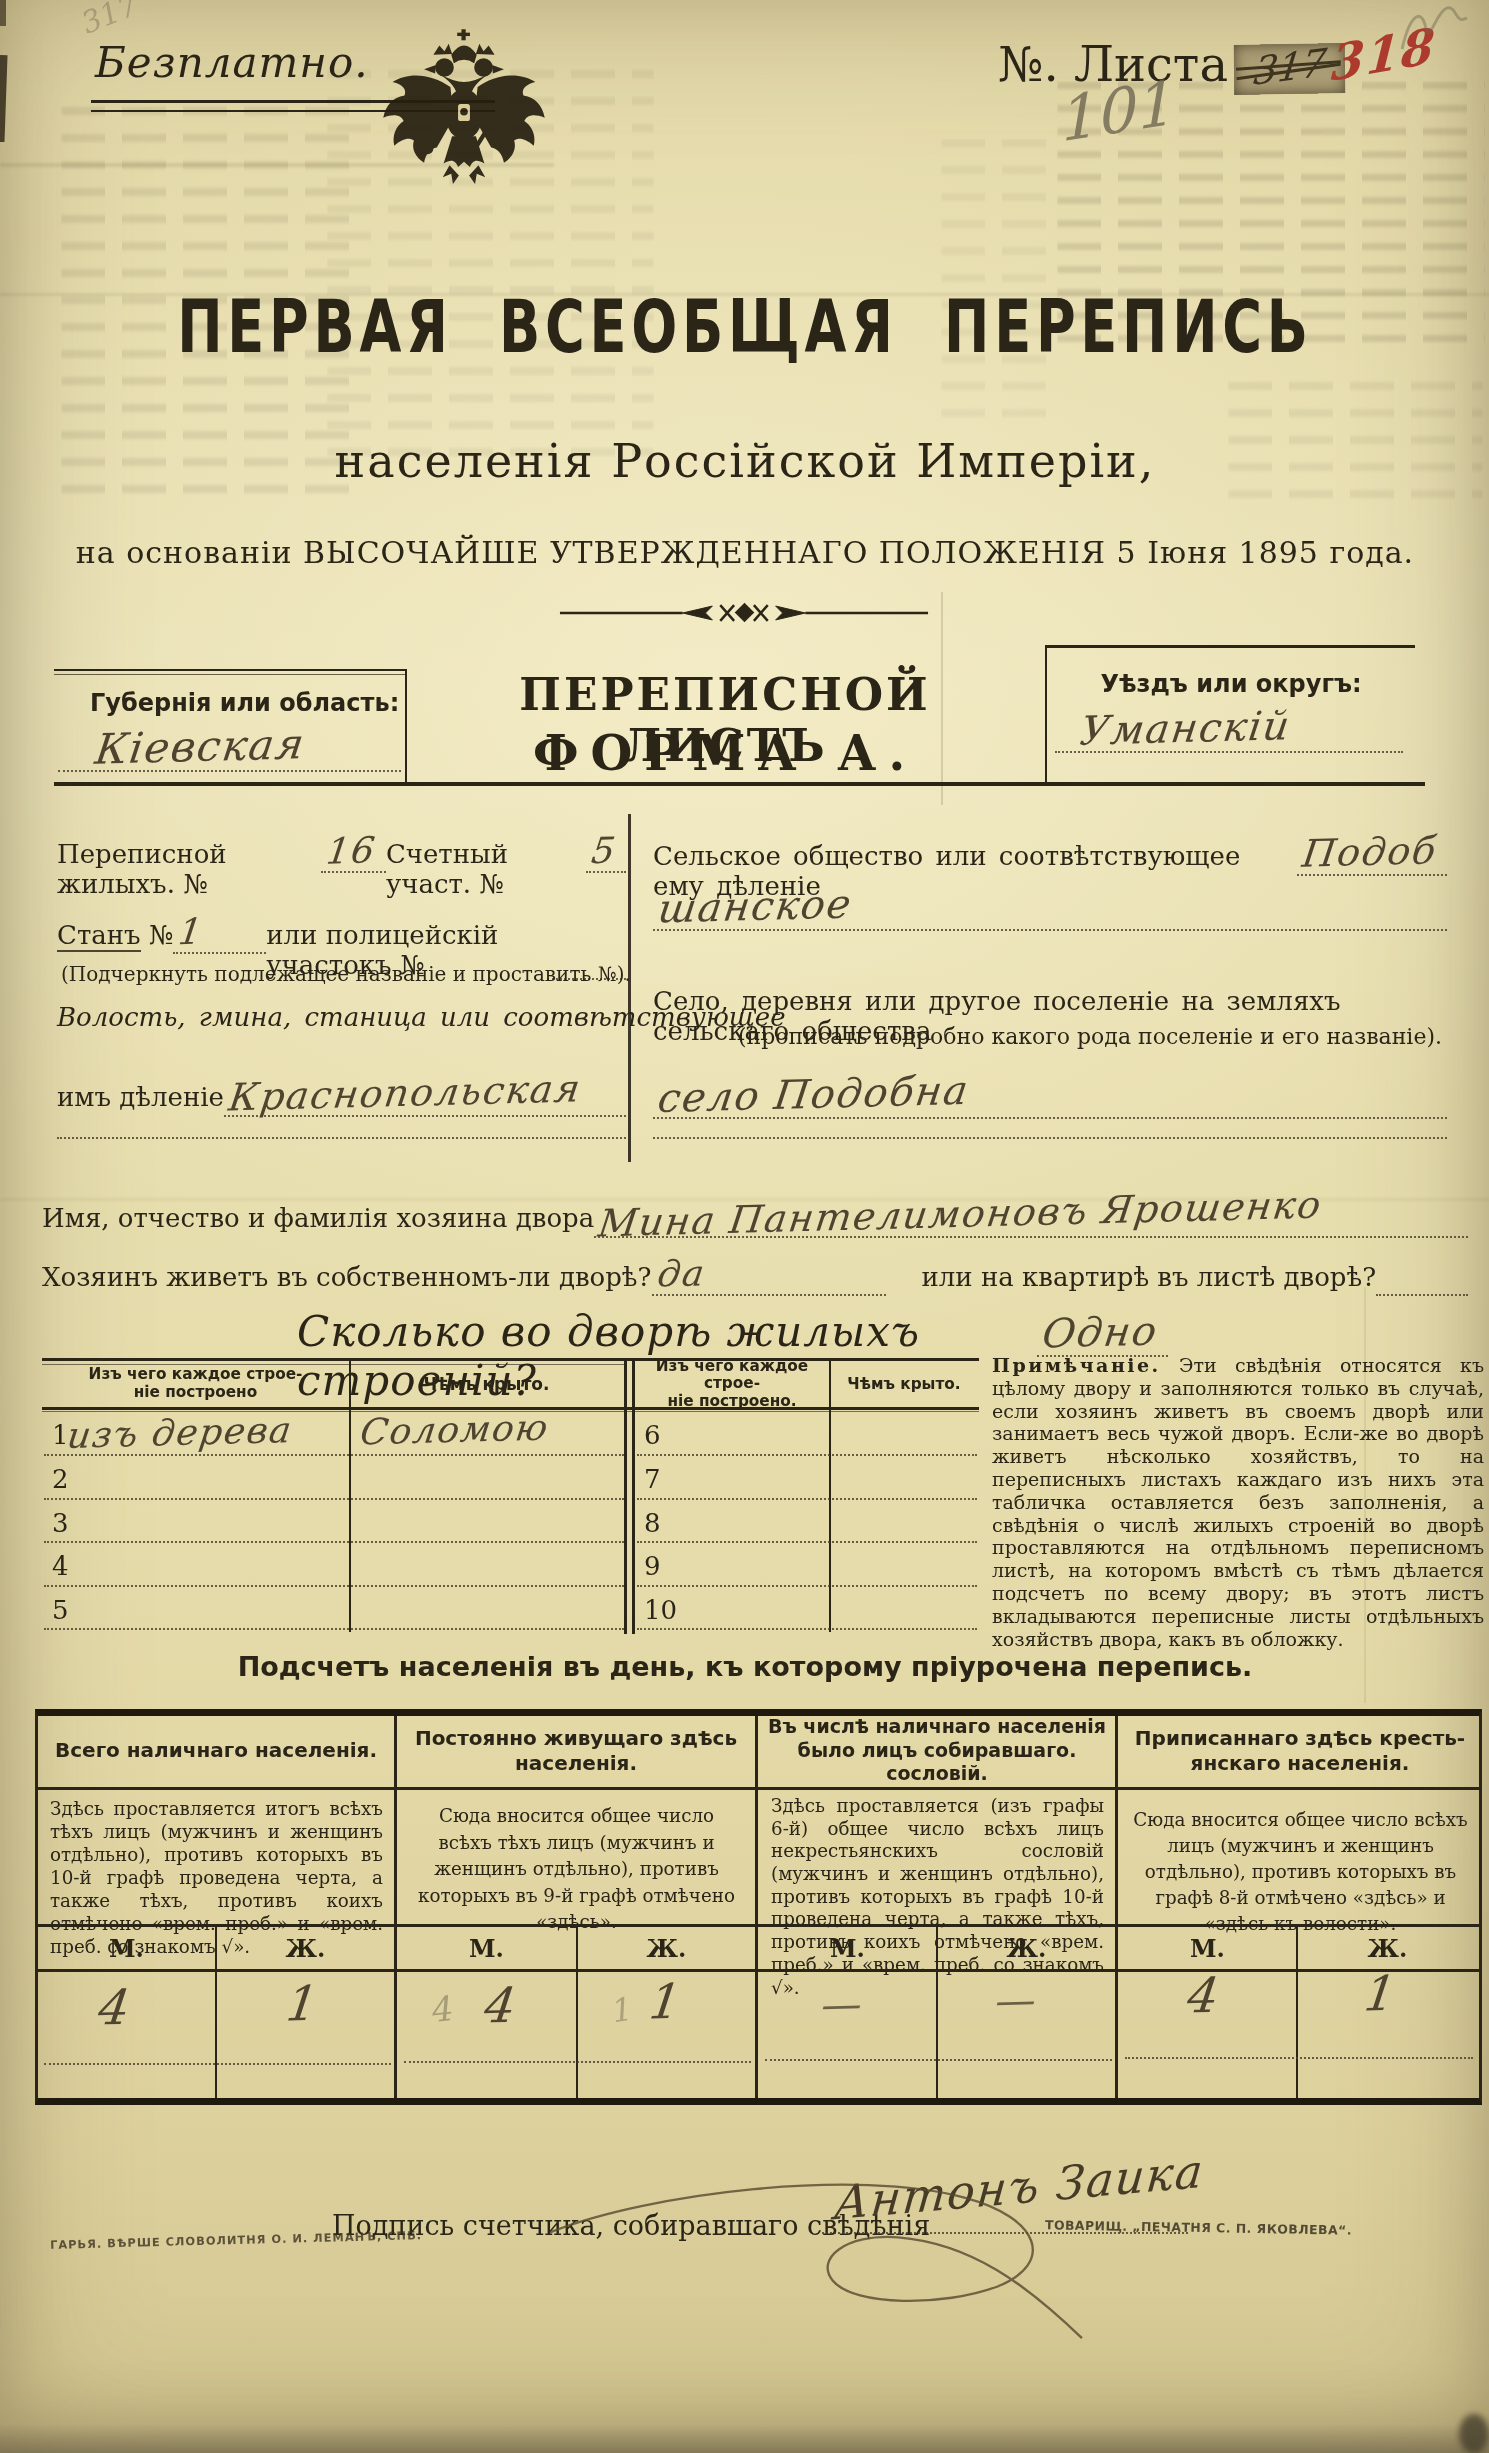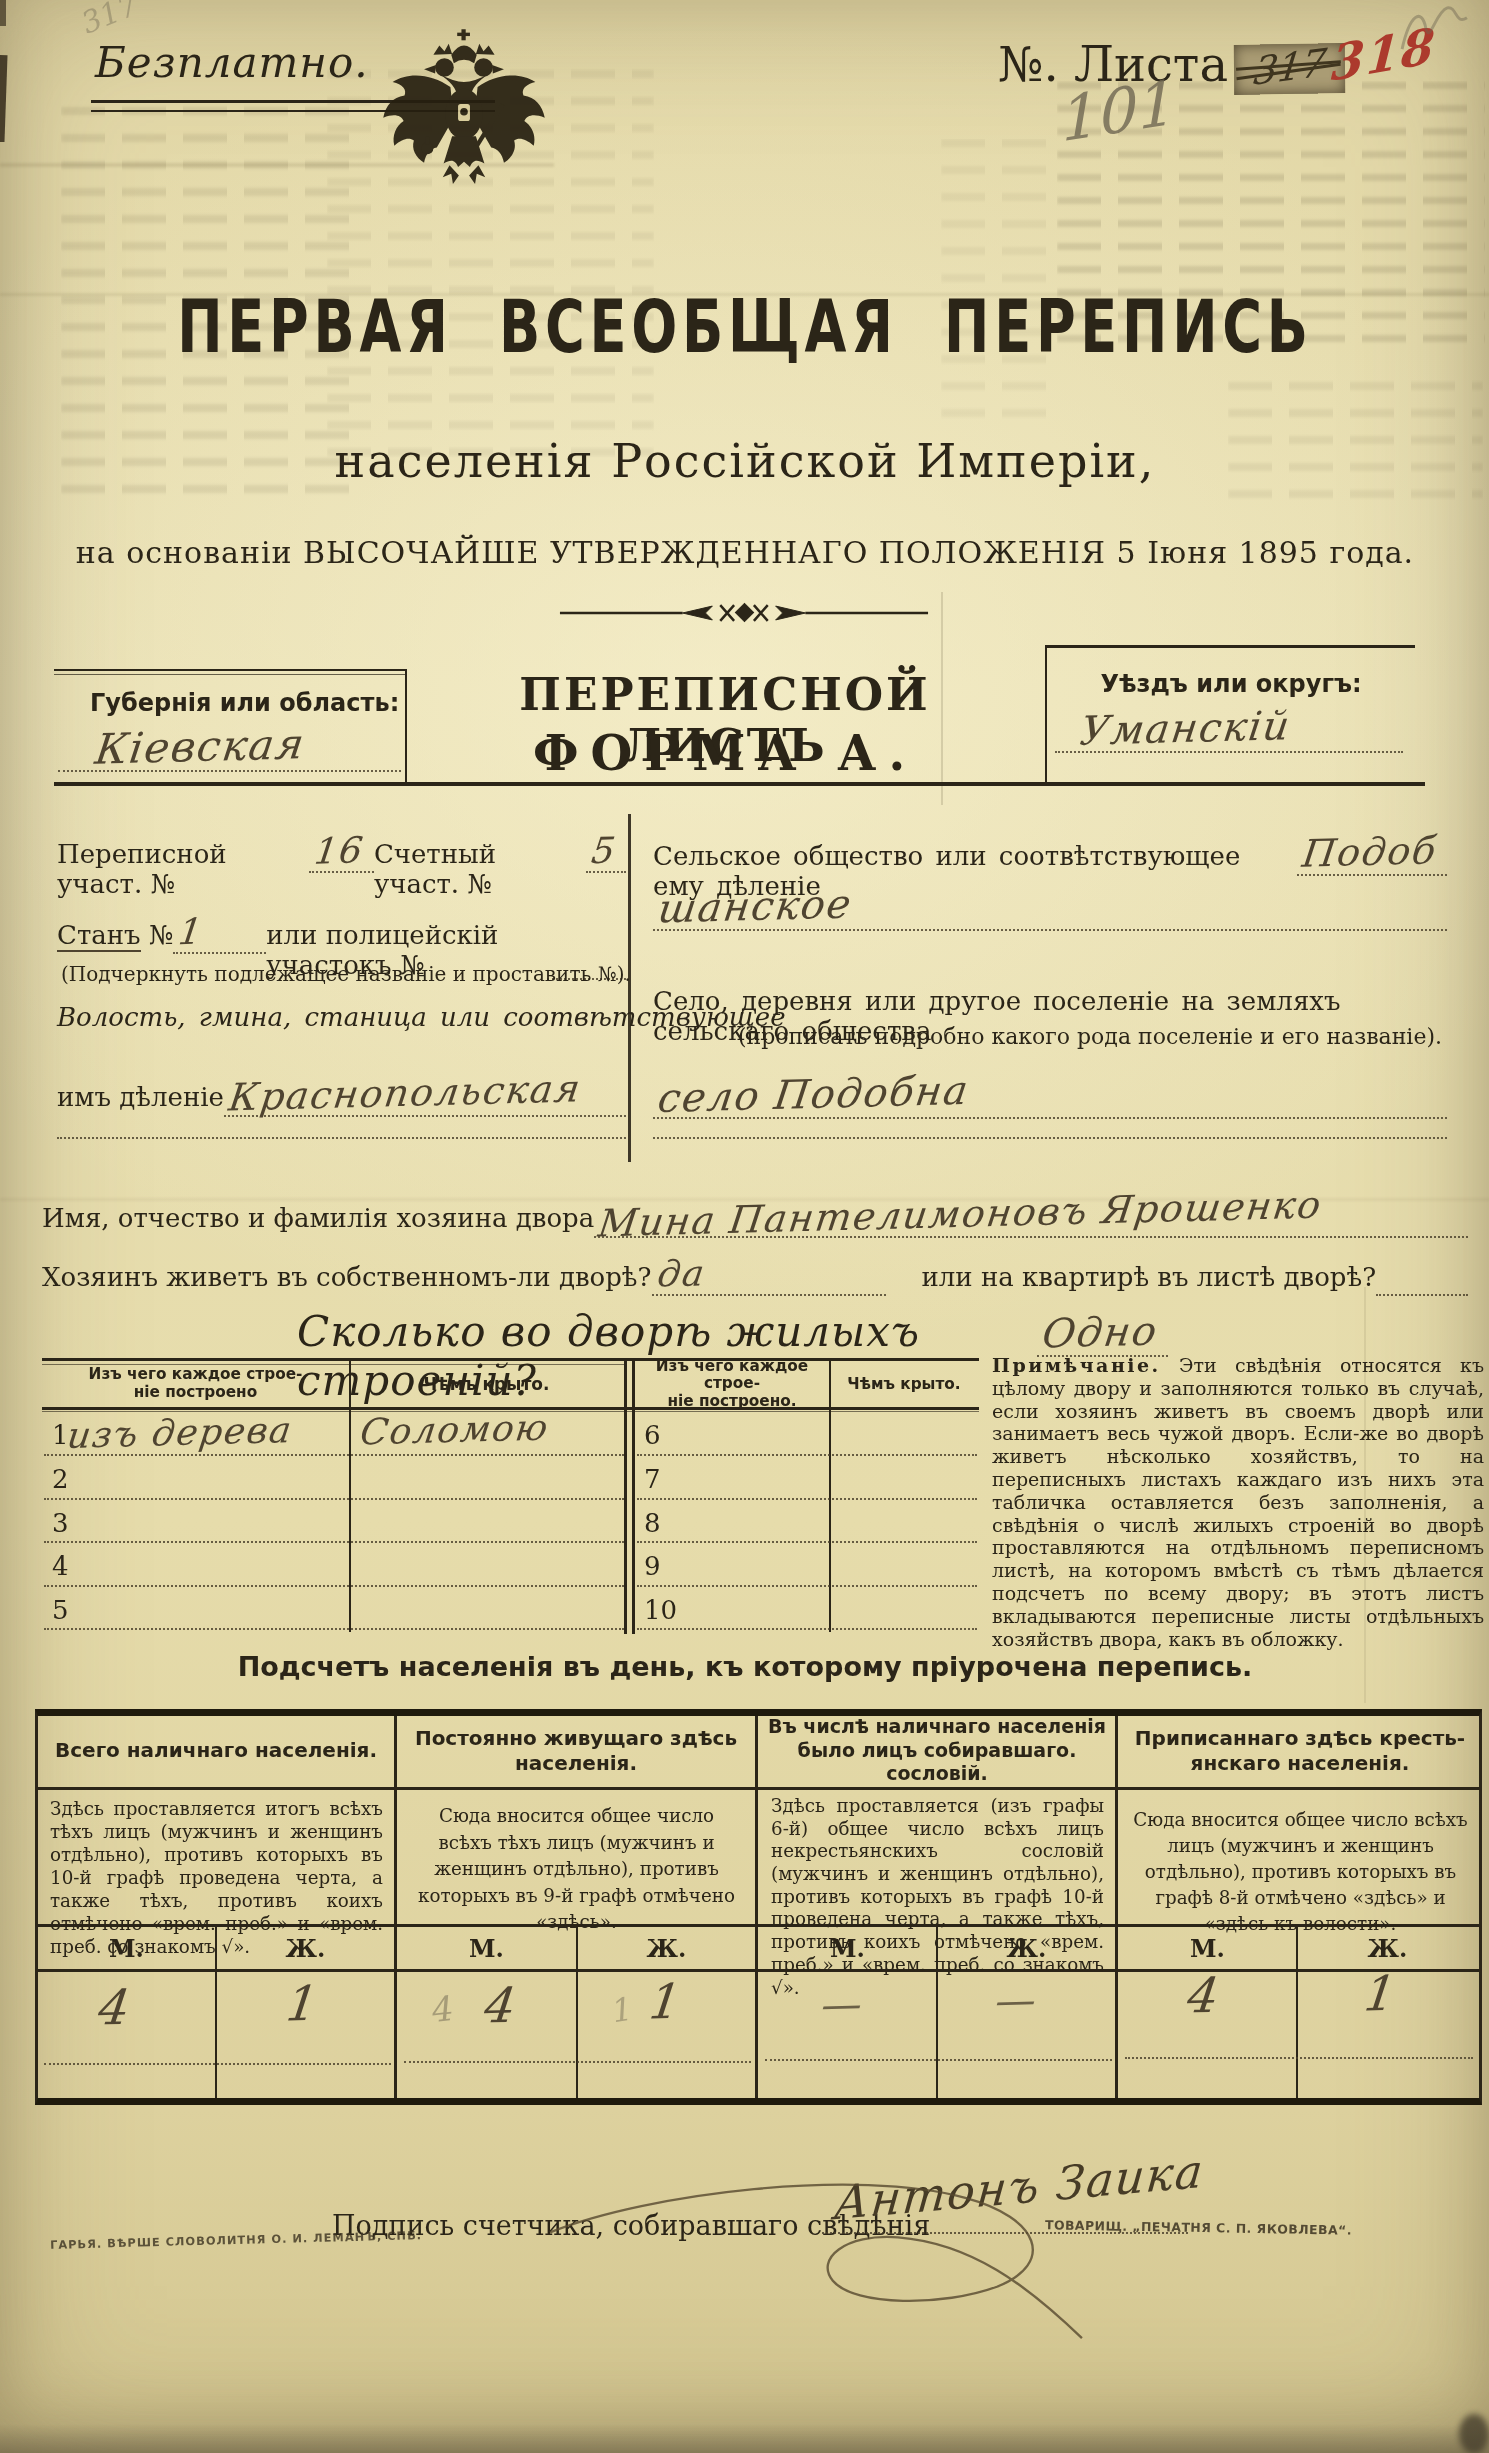--- a/index.html
+++ b/index.html
@@ -130,21 +130,21 @@
     <div class="sans b ctr" style="position:absolute;left:0;top:22px;width:100%;font-size:24px;">Уѣздъ или округъ:</div>
     <span class="hw" style="position:absolute;left:34px;top:57px;font-size:40px;">Уманскій</span>
     <div class="dotl" style="position:absolute;left:8px;top:103px;width:348px;"></div>
   </div>
 
   <div class="hline" style="left:54px;top:782px;width:1371px;height:3.5px;"></div>
 
   <div class="vline" style="left:628px;top:814px;width:2.5px;height:348px;opacity:.9;"></div>
 
   <div class="frow lbl26" style="left:57px;top:830px;width:569px;">
-    <span>Переписной участ. №</span>
+    <span>Переписной жилыхъ. №</span>
     <span class="hwline"><span class="hw" style="font-size:36px;">16</span></span>
     <span>Счетный участ. №</span>
     <span class="hwline grow"><span class="hw" style="font-size:36px;">5</span></span>
   </div>
 
   <div class="frow lbl26" style="left:57px;top:911px;width:569px;">
     <span style="border-bottom:2.5px solid #4f4430;">Станъ</span>
     <span style="margin-left:8px;">№</span>
     <span class="hwline" style="min-width:77px;"><span class="hw" style="font-size:36px;">1</span></span>
     <span>или полицейскій участокъ №</span>

